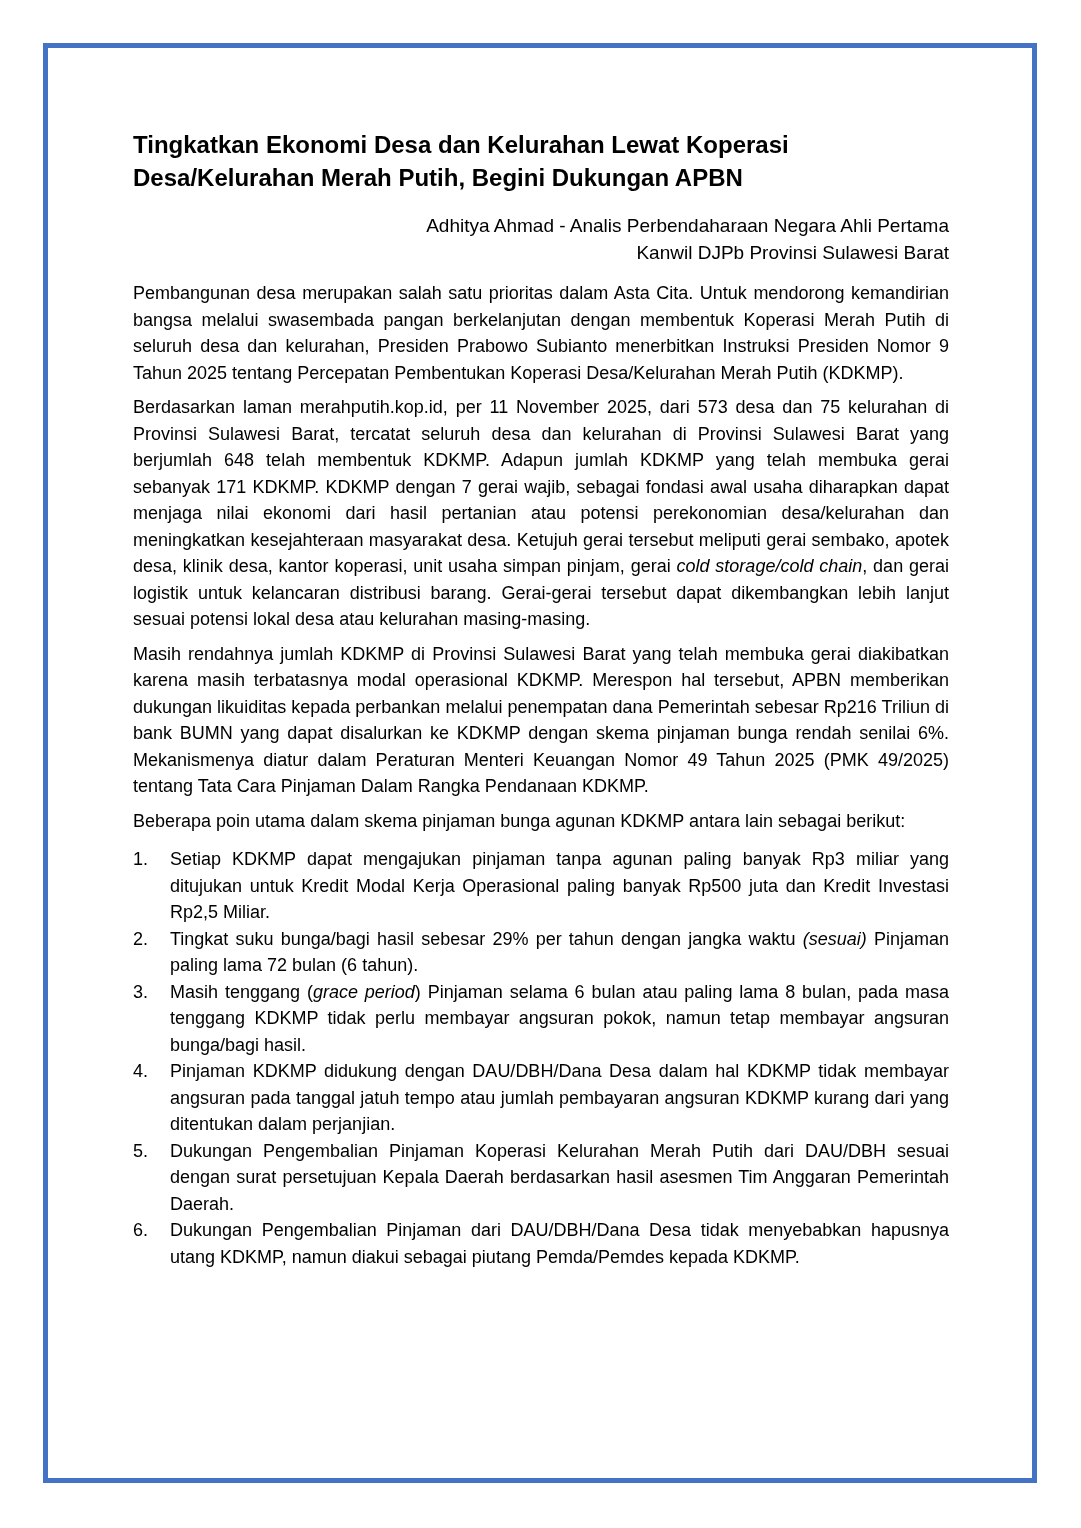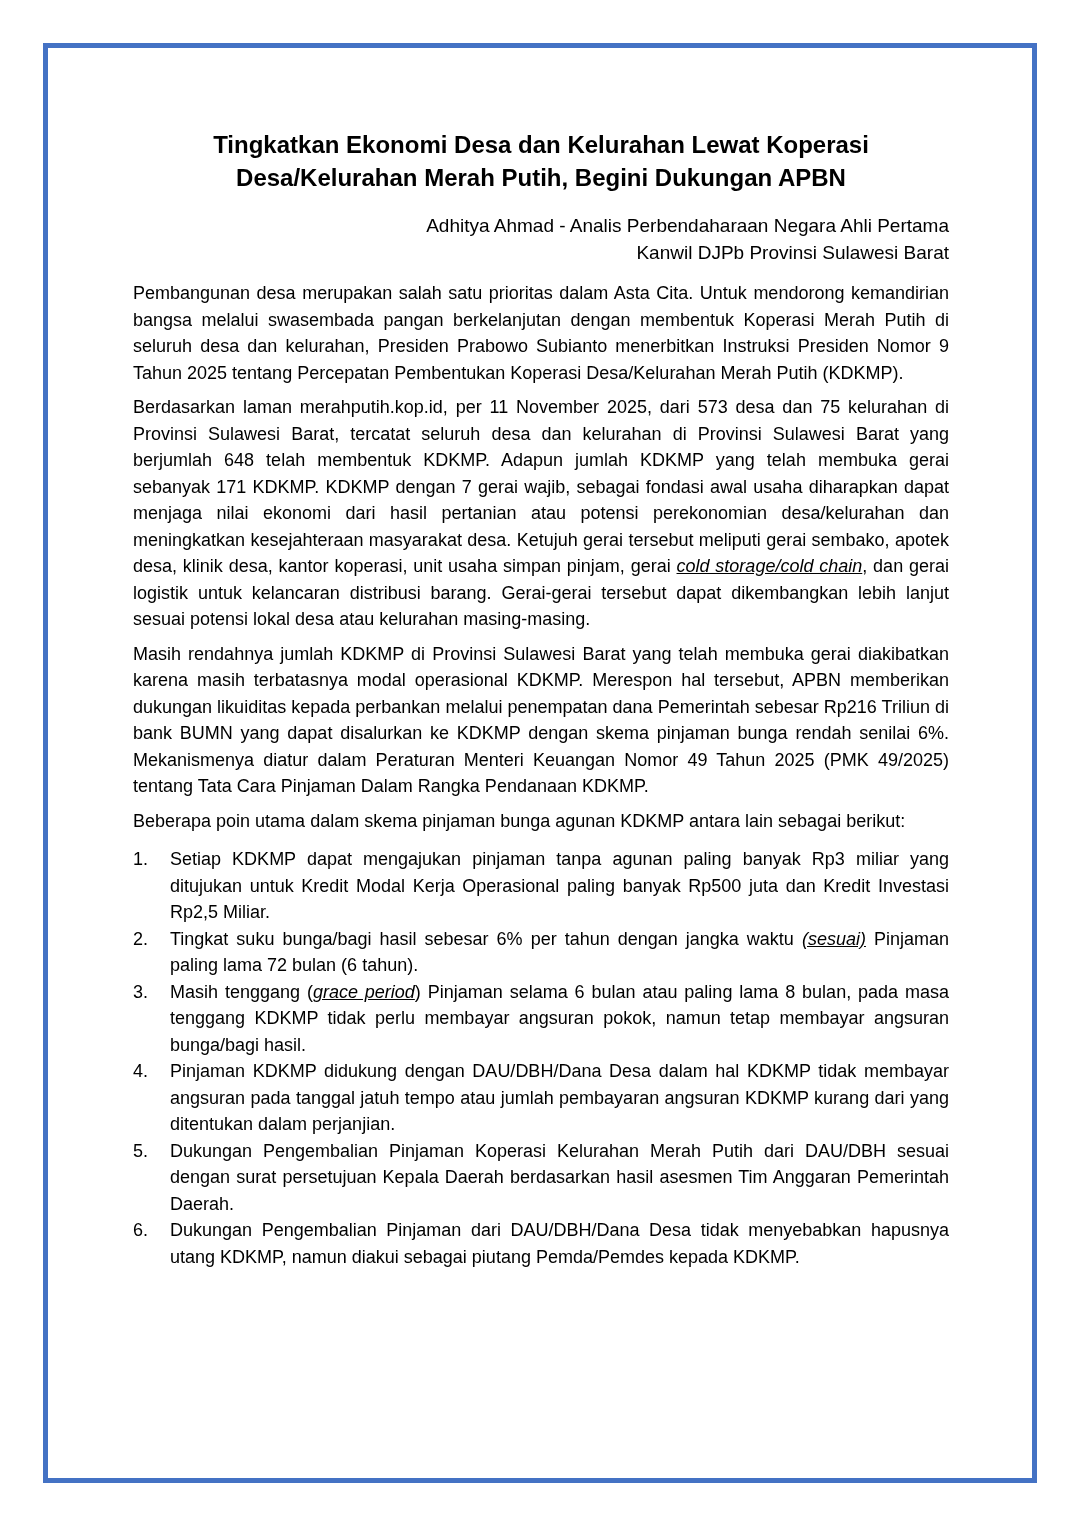--- a/index.html
+++ b/index.html
@@ -28,38 +28,36 @@
   .content {
     position: absolute;
     left: 133px;
     top: 128px;
     width: 816px;
   }
   .doc-title {
     font-size: 24px;
     font-weight: bold;
     line-height: 33px;
-    text-align: center;
     margin: 0 0 18px 0;
   }
   .byline {
     font-size: 19px;
     line-height: 27px;
     text-align: right;
     margin: 0 0 14px 0;
   }
   .body-para {
     font-size: 18px;
     line-height: 26.5px;
     text-align: justify;
     margin: 0 0 8px 0;
   }
   .body-para em, .point-list em {
     font-style: italic;
-    text-decoration: underline;
   }
   .point-list {
     list-style: none;
     margin: 12px 0 0 0;
     padding: 0;
   }
   .point-list li {
     position: relative;
     padding-left: 37px;
     font-size: 18px;
@@ -86,20 +84,20 @@
 
   <div id="paragraphs">
       <p class="body-para"><span>Pembangunan desa merupakan salah satu prioritas dalam Asta Cita. Untuk mendorong kemandirian bangsa melalui swasembada pangan berkelanjutan dengan membentuk Koperasi Merah Putih di seluruh desa dan kelurahan, Presiden Prabowo Subianto menerbitkan Instruksi Presiden Nomor 9 Tahun 2025 tentang Percepatan Pembentukan Koperasi Desa/Kelurahan Merah Putih (KDKMP).</span></p>
       <p class="body-para"><span>Berdasarkan laman merahputih.kop.id, per 11 November 2025, dari 573 desa dan 75 kelurahan di Provinsi Sulawesi Barat, tercatat seluruh desa dan kelurahan di Provinsi Sulawesi Barat yang berjumlah 648 telah membentuk KDKMP. Adapun jumlah KDKMP yang telah membuka gerai sebanyak 171 KDKMP. KDKMP dengan 7 gerai wajib, sebagai fondasi awal usaha diharapkan dapat menjaga nilai ekonomi dari hasil pertanian atau potensi perekonomian desa/kelurahan dan meningkatkan kesejahteraan masyarakat desa. Ketujuh gerai tersebut meliputi gerai sembako, apotek desa, klinik desa, kantor koperasi, unit usaha simpan pinjam, gerai </span><em>cold storage/cold chain</em><span>, dan gerai logistik untuk kelancaran distribusi barang. Gerai-gerai tersebut dapat dikembangkan lebih lanjut sesuai potensi lokal desa atau kelurahan masing-masing.</span></p>
       <p class="body-para"><span>Masih rendahnya jumlah KDKMP di Provinsi Sulawesi Barat yang telah membuka gerai diakibatkan karena masih terbatasnya modal operasional KDKMP. Merespon hal tersebut, APBN memberikan dukungan likuiditas kepada perbankan melalui penempatan dana Pemerintah sebesar Rp216 Triliun di bank BUMN yang dapat disalurkan ke KDKMP dengan skema pinjaman bunga rendah senilai 6%. Mekanismenya diatur dalam Peraturan Menteri Keuangan Nomor 49 Tahun 2025 (PMK 49/2025) tentang Tata Cara Pinjaman Dalam Rangka Pendanaan KDKMP.</span></p>
       <p class="body-para"><span>Beberapa poin utama dalam skema pinjaman bunga agunan KDKMP antara lain sebagai berikut:</span></p>
     </div>
 
   <ol id="point-list" class="point-list">
       <li><span class="num">1.</span><span>Setiap KDKMP dapat mengajukan pinjaman tanpa agunan paling banyak Rp3 miliar yang ditujukan untuk Kredit Modal Kerja Operasional paling banyak Rp500 juta dan Kredit Investasi Rp2,5 Miliar.</span></li>
-      <li><span class="num">2.</span><span>Tingkat suku bunga/bagi hasil sebesar 6% per tahun dengan jangka waktu </span><em>(sesuai)</em><span> Pinjaman paling lama 72 bulan (6 tahun).</span></li>
+      <li><span class="num">2.</span><span>Tingkat suku bunga/bagi hasil sebesar 29% per tahun dengan jangka waktu </span><em>(sesuai)</em><span> Pinjaman paling lama 72 bulan (6 tahun).</span></li>
       <li><span class="num">3.</span><span>Masih tenggang (</span><em>grace period</em><span>) Pinjaman selama 6 bulan atau paling lama 8 bulan, pada masa tenggang KDKMP tidak perlu membayar angsuran pokok, namun tetap membayar angsuran bunga/bagi hasil.</span></li>
       <li><span class="num">4.</span><span>Pinjaman KDKMP didukung dengan DAU/DBH/Dana Desa dalam hal KDKMP tidak membayar angsuran pada tanggal jatuh tempo atau jumlah pembayaran angsuran KDKMP kurang dari yang ditentukan dalam perjanjian.</span></li>
       <li><span class="num">5.</span><span>Dukungan Pengembalian Pinjaman Koperasi Kelurahan Merah Putih dari DAU/DBH sesuai dengan surat persetujuan Kepala Daerah berdasarkan hasil asesmen Tim Anggaran Pemerintah Daerah.</span></li>
       <li><span class="num">6.</span><span>Dukungan Pengembalian Pinjaman dari DAU/DBH/Dana Desa tidak menyebabkan hapusnya utang KDKMP, namun diakui sebagai piutang Pemda/Pemdes kepada KDKMP.</span></li>
     </ol>
 
 </div>
 
 </body></html>

